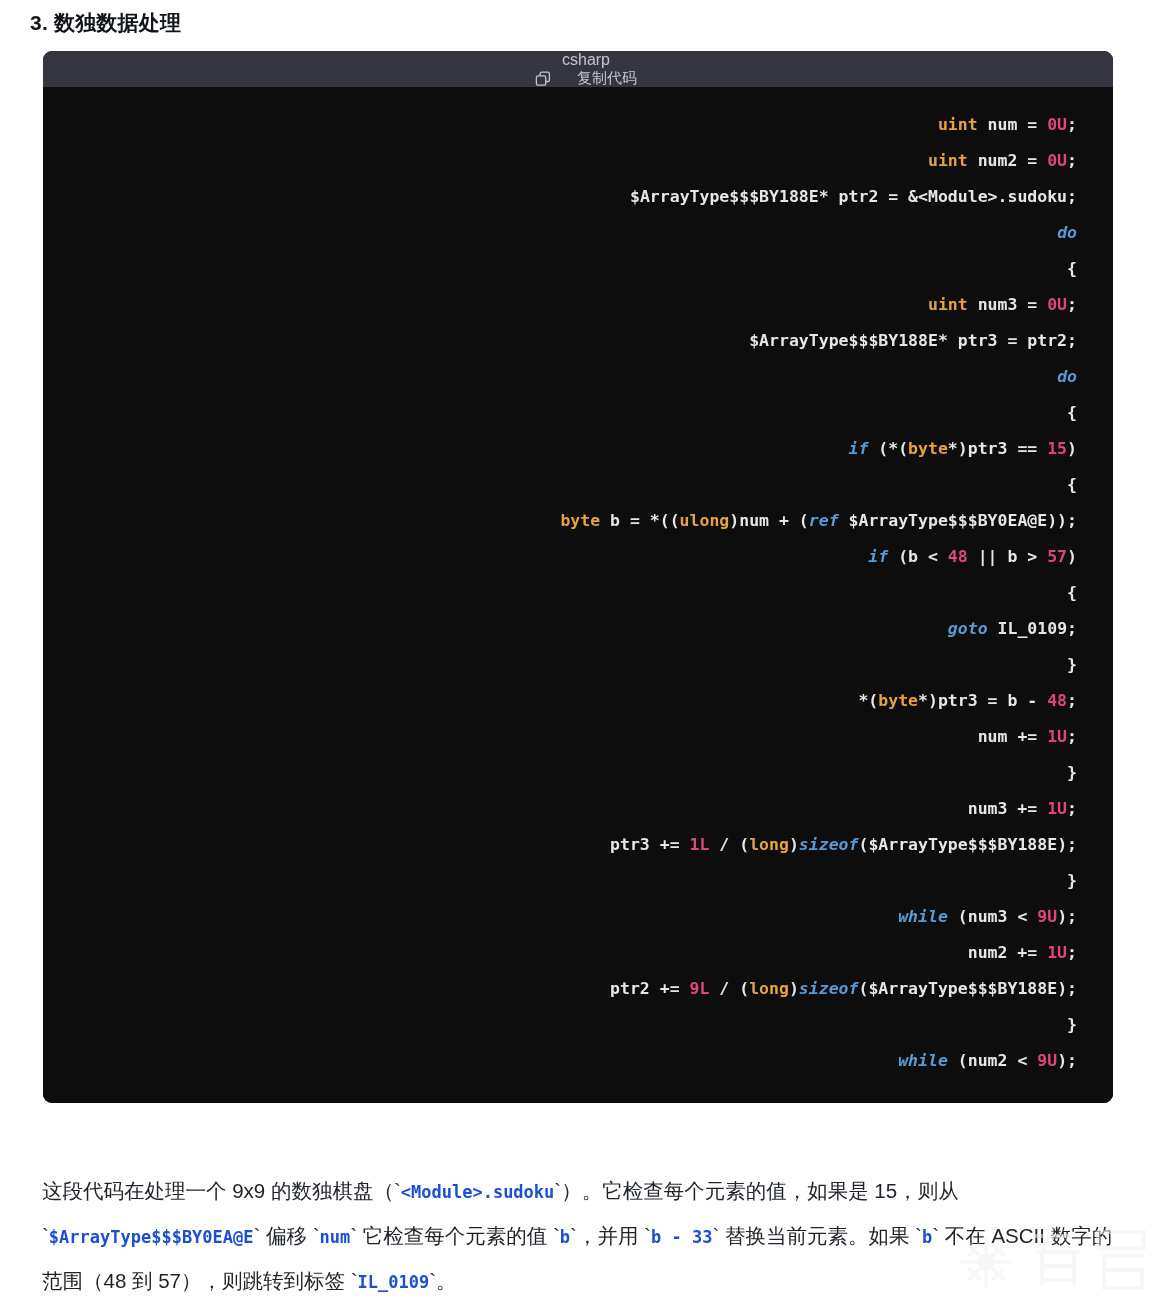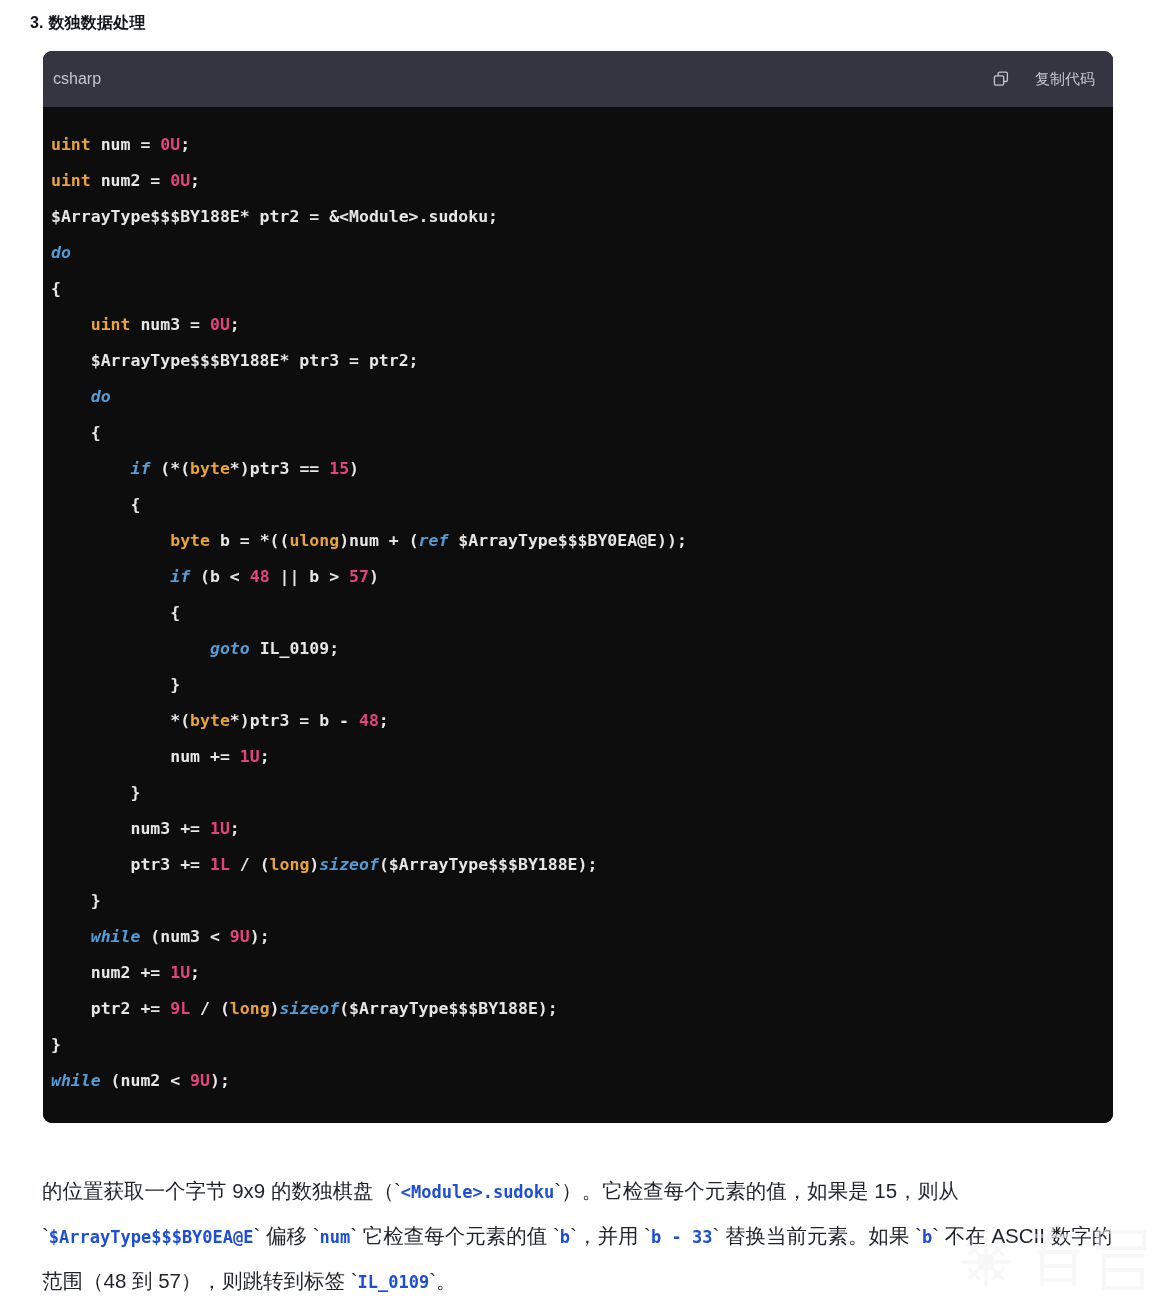--- a/index.html
+++ b/index.html
@@ -13,45 +13,46 @@
     overflow: hidden;
     font-family: "Liberation Sans", sans-serif;
     color: #1f2328;
     position: relative;
   }
 
   
   .page-heading {
     margin: 0;
     padding: 8px 0 0 30px;
-    font-size: 16px;
+    font-size: 21px;
     font-weight: bold;
     line-height: 30px;
     letter-spacing: 0.2px;
     color: #111418;
   }
 
   
   .code-block {
     position: absolute;
     left: 43px;
     top: 51px;
     width: 1070px;
     border-radius: 9px;
     overflow: hidden;
     background: #0d0d0d;
   }
   .code-header {
-    height: 56px;
+    height: 36px;
     background: #343541;
     display: flex;
     align-items: center;
     justify-content: space-between;
-    padding: 0 18px 0 10px;
+    padding: 0 18px 0 34px;
     box-sizing: border-box;
+    flex-direction: column;
   }
   .code-lang {
     font-size: 16px;
     color: #c5c5d2;
     font-family: "Liberation Sans", sans-serif;
   }
   .copy-btn {
     display: flex;
     align-items: center;
     gap: 26px;
@@ -65,28 +66,29 @@
     height: 16px;
     display: block;
   }
 
   .code-body {
     padding: 20px 0 24px 0;
     background: #0d0d0d;
   }
   pre.code-pre {
     margin: 0;
-    padding: 0 8px;
+    padding: 0 36px;
     font-family: "DejaVu Sans Mono", "Liberation Mono", monospace;
     font-size: 16.5px;
     line-height: 36px;
     color: #e6e6e6;
     white-space: pre;
     overflow: hidden;
     font-weight: bold;
+    text-align: right;
   }
   .k  { color: #569cd6; font-style: italic; }   
   .t  { color: #e8a33d; }   
   .n  { color: #e0457b; }   
   .p  { color: #e6e6e6; }   
 
   
   .explain {
     position: absolute;
     left: 42px;
@@ -149,21 +151,21 @@
       </span>
       <span>复制代码</span>
     </div>
   </div>
 
   <div class="code-body">
     <pre class="code-pre"><div><span class="t">uint</span><span class="p"> num </span><span class="p">= </span><span class="n">0U</span><span class="p">;</span></div><div><span class="t">uint</span><span class="p"> num2 </span><span class="p">= </span><span class="n">0U</span><span class="p">;</span></div><div><span class="p">$ArrayType$$$BY188E* ptr2 = &amp;&lt;Module&gt;.sudoku;</span></div><div><span class="k">do</span></div><div><span class="p">{</span></div><div><span class="p">    </span><span class="t">uint</span><span class="p"> num3 = </span><span class="n">0U</span><span class="p">;</span></div><div><span class="p">    $ArrayType$$$BY188E* ptr3 = ptr2;</span></div><div><span class="p">    </span><span class="k">do</span></div><div><span class="p">    {</span></div><div><span class="p">        </span><span class="k">if</span><span class="p"> (*(</span><span class="t">byte</span><span class="p">*)ptr3 == </span><span class="n">15</span><span class="p">)</span></div><div><span class="p">        {</span></div><div><span class="p">            </span><span class="t">byte</span><span class="p"> b = *((</span><span class="t">ulong</span><span class="p">)num + (</span><span class="k">ref</span><span class="p"> $ArrayType$$$BY0EA@E));</span></div><div><span class="p">            </span><span class="k">if</span><span class="p"> (b &lt; </span><span class="n">48</span><span class="p"> || b &gt; </span><span class="n">57</span><span class="p">)</span></div><div><span class="p">            {</span></div><div><span class="p">                </span><span class="k">goto</span><span class="p"> IL_0109;</span></div><div><span class="p">            }</span></div><div><span class="p">            *(</span><span class="t">byte</span><span class="p">*)ptr3 = b - </span><span class="n">48</span><span class="p">;</span></div><div><span class="p">            num += </span><span class="n">1U</span><span class="p">;</span></div><div><span class="p">        }</span></div><div><span class="p">        num3 += </span><span class="n">1U</span><span class="p">;</span></div><div><span class="p">        ptr3 += </span><span class="n">1L</span><span class="p"> / (</span><span class="t">long</span><span class="p">)</span><span class="k">sizeof</span><span class="p">($ArrayType$$$BY188E);</span></div><div><span class="p">    }</span></div><div><span class="p">    </span><span class="k">while</span><span class="p"> (num3 &lt; </span><span class="n">9U</span><span class="p">);</span></div><div><span class="p">    num2 += </span><span class="n">1U</span><span class="p">;</span></div><div><span class="p">    ptr2 += </span><span class="n">9L</span><span class="p"> / (</span><span class="t">long</span><span class="p">)</span><span class="k">sizeof</span><span class="p">($ArrayType$$$BY188E);</span></div><div><span class="p">}</span></div><div><span class="k">while</span><span class="p"> (num2 &lt; </span><span class="n">9U</span><span class="p">);</span></div></pre>
   </div>
 </div>
 
-<p class="explain"><span>的位置获取一个字节 9x9 的数独棋盘（`</span><code>&lt;Module&gt;.sudoku</code><span>`）。它检查每个元素的值，如果是 15，则从 `</span><code>$ArrayType$$$BY0EA@E</code><span>` 偏移 `</span><code>num</code><span>` 它检查每个元素的值 `</span><code>b</code><span>`，并用 `</span><code>b - 33</code><span>` 替换当前元素。如果 `</span><code>b</code><span>` 不在 ASCII 数字的范围（48 到 57），则跳转到标签 `</span><code>IL_0109</code><span>`。</span></p>
+<p class="explain"><span>这段代码在处理一个 9x9 的数独棋盘（`</span><code>&lt;Module&gt;.sudoku</code><span>`）。它检查每个元素的值，如果是 15，则从 `</span><code>$ArrayType$$$BY0EA@E</code><span>` 偏移 `</span><code>num</code><span>` 它检查每个元素的值 `</span><code>b</code><span>`，并用 `</span><code>b - 33</code><span>` 替换当前元素。如果 `</span><code>b</code><span>` 不在 ASCII 数字的范围（48 到 57），则跳转到标签 `</span><code>IL_0109</code><span>`。</span></p>
 
 <div class="bottom-cut"></div>
 
 <div class="watermark">
   <svg viewBox="0 0 220 78" aria-hidden="true">
     <g fill="none" stroke="#f0f0f0" stroke-width="3.4" stroke-linecap="round">
       <g transform="translate(48,40)">
         <g stroke="#f1f1f1">
           <line x1="-24" y1="0" x2="24" y2="0"></line>
           <line x1="0" y1="-24" x2="0" y2="24"></line>

